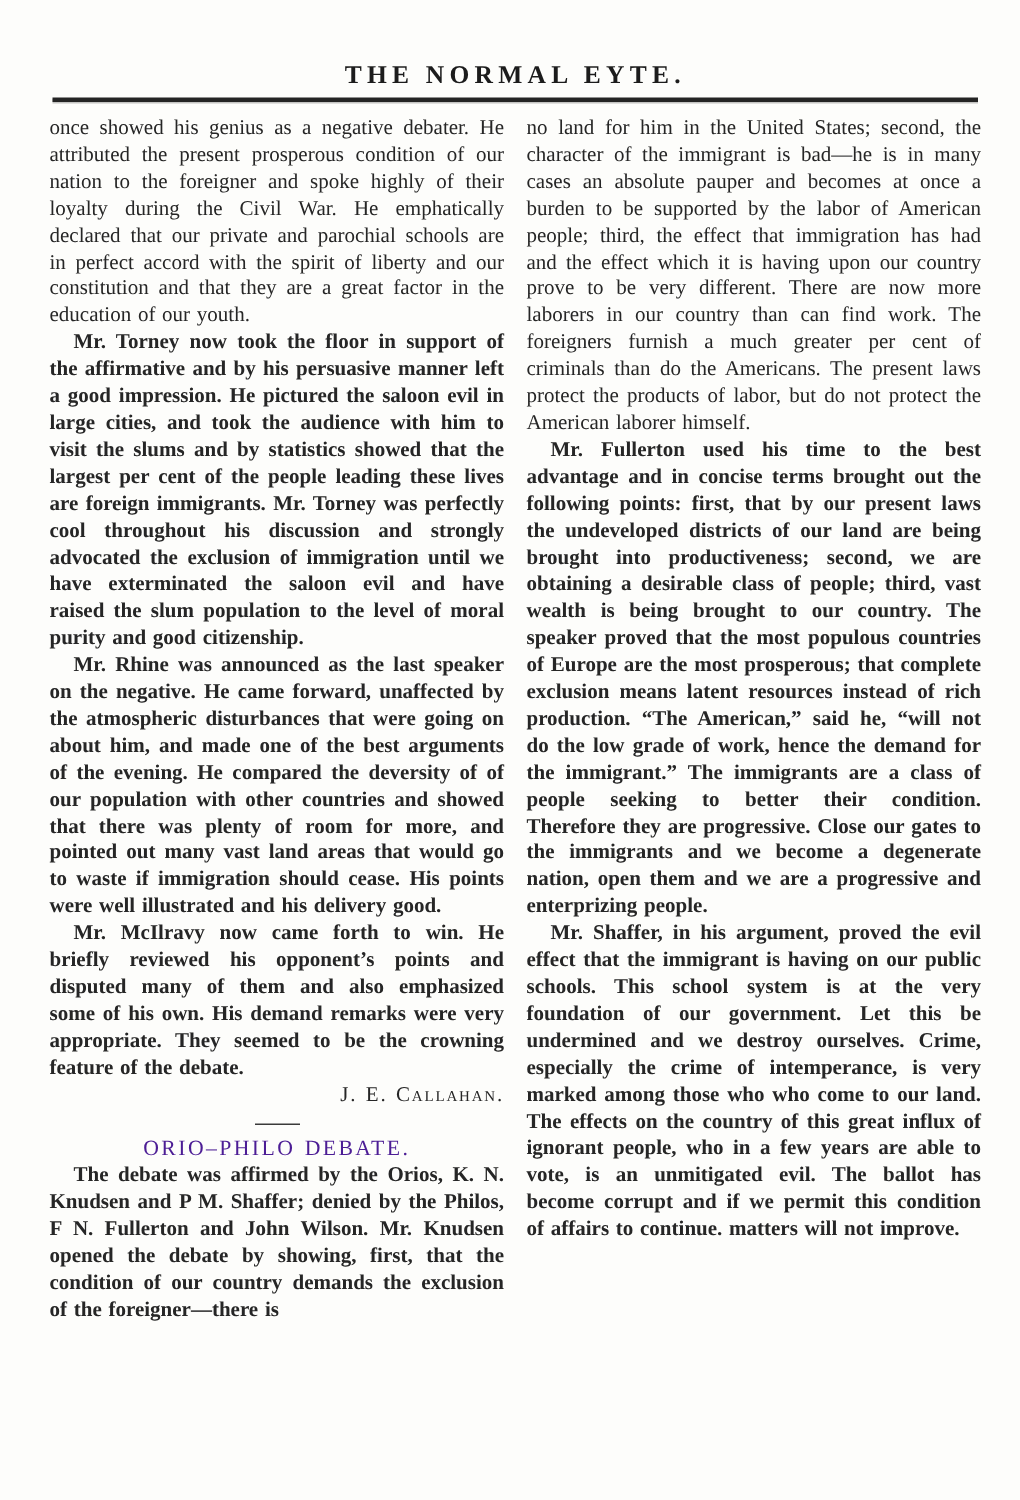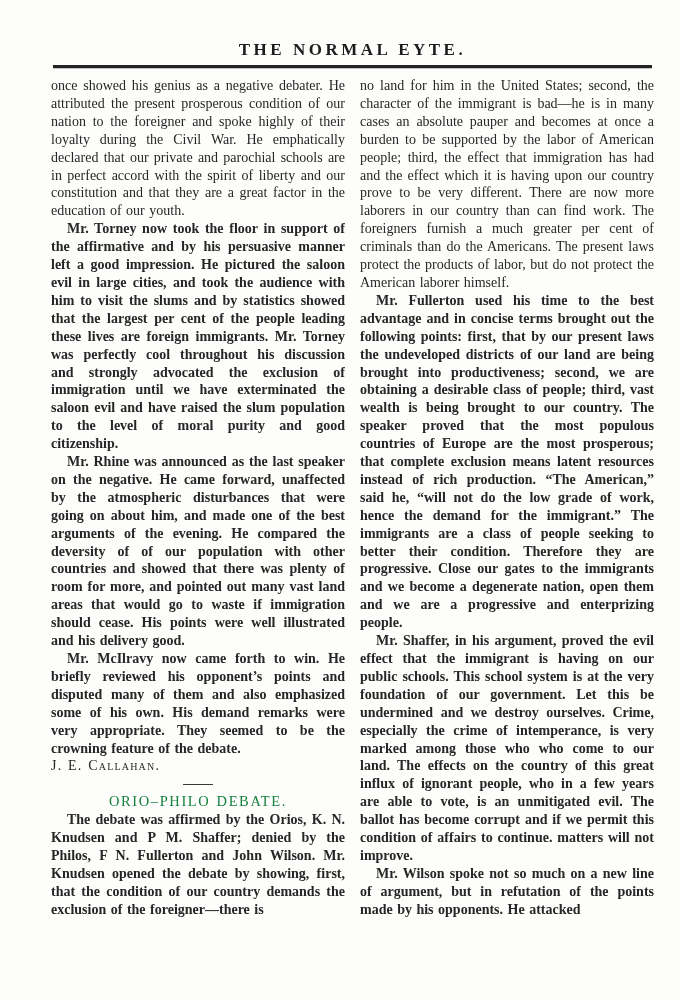--- a/index.html
+++ b/index.html
@@ -9,21 +9,21 @@
     font-family: "Liberation Serif", serif;
   }
   .page {
     position: relative;
     width: 680px;
     height: 1000px;
     margin: 0 auto;
     background: #fdfdfb;
     color: #262626;
     box-sizing: border-box;
-    padding: 34px 26px 0 51px;
+    padding: 34px 26px 0 33px;
     overflow: hidden;
   }
   .masthead {
     text-align: center;
     margin: 6px 0 4px 0;
   }
   .masthead-title {
     display: inline-block;
     font-size: 17px;
     font-weight: bold;
@@ -50,39 +50,39 @@
   }
   .column p {
     margin: 0;
     padding: 0;
   }
   .column p.indent {
     text-indent: 16px;
     font-weight: bold;
   }
   .signature {
-    text-align: left;
+    text-align: right;
     padding-right: 28px;
     font-variant: small-caps;
     letter-spacing: 1.2px;
     margin-top: 1px;
   }
   .section-divider {
     width: 30px;
     border: none;
     border-top: 1.5px solid #3a3a3a;
     margin: 9px auto 8px auto;
   }
   .section-heading {
     text-align: center;
     letter-spacing: 1.6px;
     font-size: 14.5px;
     margin: 0 0 5px 0;
     text-indent: 0 !important;
-    color: #15803d;
+    color: #4c1d95;
   }
 </style>
 </head>
 <body>
 
 <div class="page">
 
   <div class="masthead">
     <span class="masthead-title">THE NORMAL EYTE.</span>
   </div>
@@ -99,18 +99,17 @@
       <p class="signature">J. E. Callahan.</p>
       <hr class="section-divider">
       <p class="section-heading">ORIO–PHILO DEBATE.</p>
       <p class="indent">The debate was affirmed by the Orios, K. N. Knudsen and P M. Shaffer; denied by the Philos, F N. Fullerton and John Wilson. Mr. Knudsen opened the debate by showing, first, that the condition of our country demands the exclusion of the foreigner—there is</p>
     </div>
 
     <div class="column">
       <p>no land for him in the United States;  second, the character of the immigrant is bad—he is in many cases an absolute pauper and becomes at once a burden to be supported by the labor of American people;  third, the effect that immigration has had and the effect which it is having upon our country prove to be very different.  There are now more laborers in our country than can find work.  The foreigners furnish a much greater per cent of criminals than do the Americans.  The present laws protect the products of labor, but do not protect the American laborer himself.</p>
       <p class="indent">Mr. Fullerton used his time to the best advantage and in concise terms brought out the following points: first, that by our present laws the undeveloped districts of our land are being brought into productiveness; second, we are obtaining a desirable class of people; third, vast wealth is being brought to our country. The speaker proved that the most populous countries of Europe are the most prosperous; that complete exclusion means latent resources instead of rich production.  “The American,” said he, “will not do the low grade of work, hence the demand for the immigrant.”  The immigrants are a class of people seeking to better their condition.  Therefore they are progressive.  Close our gates to the immigrants and we become a degenerate nation, open them and we are a progressive and enterprizing people.</p>
       <p class="indent">Mr. Shaffer, in his argument, proved the evil effect that the immigrant is having on our public schools.  This school system is at the very foundation of our government.  Let this be undermined and we destroy ourselves. Crime, especially the crime of intemperance, is very marked among those who who come to our land.  The effects on the country of this great influx of ignorant people, who in a few years are able to vote, is an unmitigated evil. The ballot has become corrupt and if we permit this condition of affairs to continue. matters will not improve.</p>
-      <p class="indent">Mr. Wilson spoke not so much on a new line of argument, but in refutation of the points made by his opponents.  He attacked</p>
     </div>
 
   </div>
 
 </div>
 
 </body></html>

